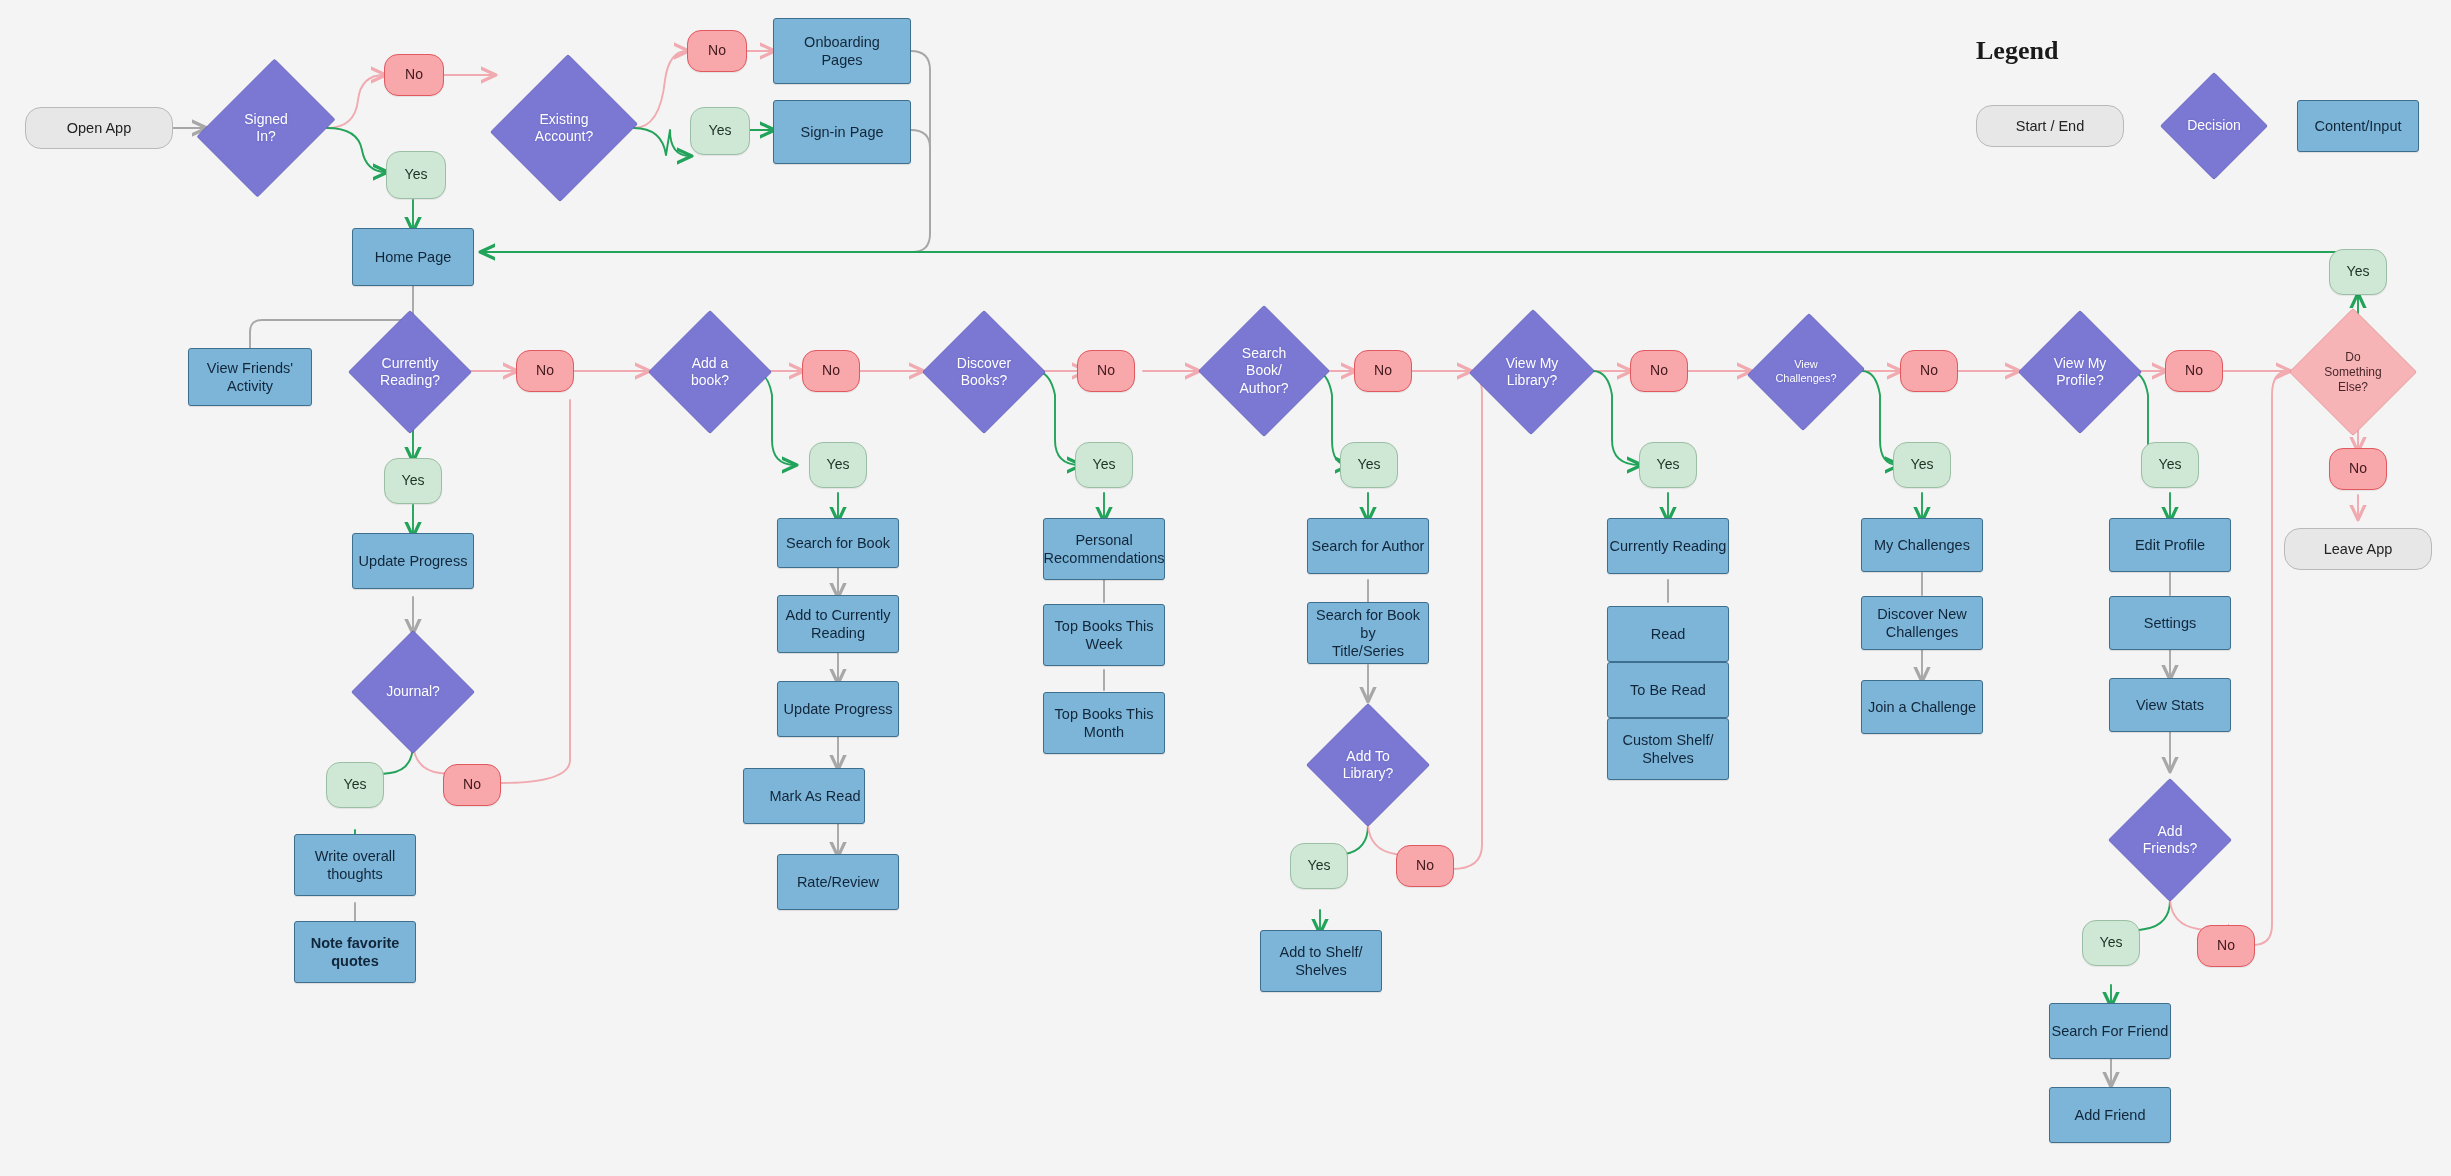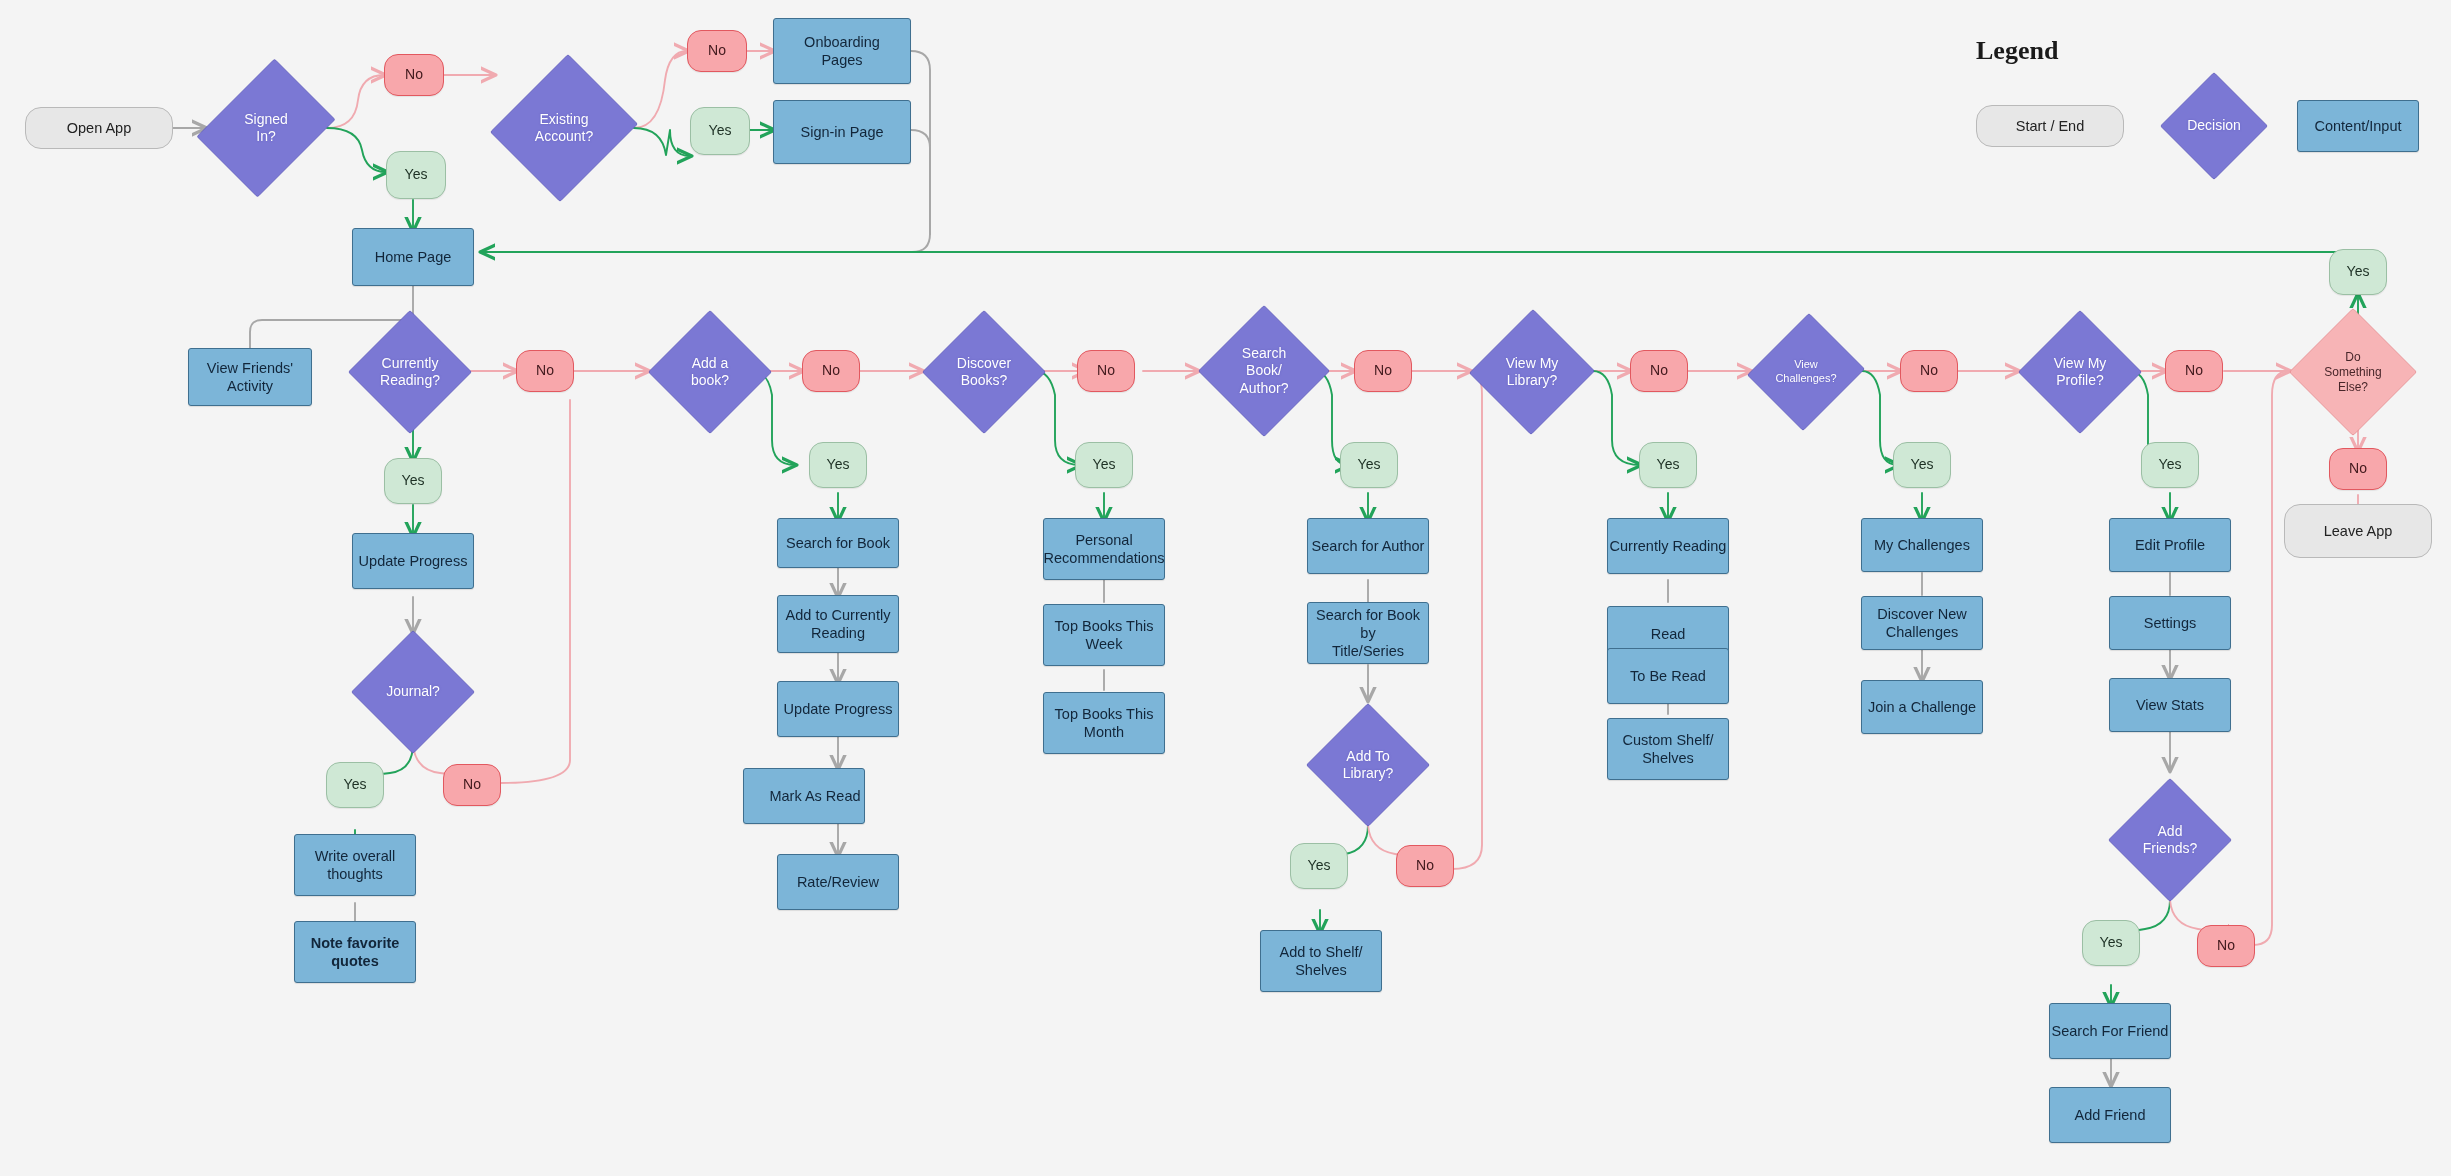--- a/index.html
+++ b/index.html
@@ -350,21 +350,21 @@
 
   <div class="node n-decision" style="left:1470px; top:308px; width:124px; height:128px;">
     <span class="dmd"></span>
     <span class="dtxt">View My
 Library?</span>
   </div>
   <div class="node n-no" style="left:1630px; top:350px; width:58px; height:42px;">No</div>
   <div class="node n-yes" style="left:1639px; top:442px; width:58px; height:46px;">Yes</div>
   <div class="node n-process" style="left:1607px; top:518px; width:122px; height:56px;">Currently Reading</div>
   <div class="node n-process" style="left:1607px; top:606px; width:122px; height:56px;">Read</div>
-  <div class="node n-process" style="left:1607px; top:648px; width:122px; height:56px;">To Be Read</div>
+  <div class="node n-process" style="left:1607px; top:662px; width:122px; height:56px;">To Be Read</div>
   <div class="node n-process" style="left:1607px; top:718px; width:122px; height:62px;">Custom Shelf/
 Shelves</div>
 
   <div class="node n-decision small" style="left:1750px; top:310px; width:112px; height:124px;">
     <span class="dmd"></span>
     <span class="dtxt">View
 Challenges?</span>
   </div>
   <div class="node n-no" style="left:1900px; top:350px; width:58px; height:42px;">No</div>
   <div class="node n-yes" style="left:1893px; top:442px; width:58px; height:46px;">Yes</div>
@@ -394,21 +394,21 @@
   <div class="node n-process" style="left:2049px; top:1087px; width:122px; height:56px;">Add Friend</div>
 
   <div class="node n-decision red" style="left:2289px; top:308px; width:128px; height:128px;">
     <span class="dmd"></span>
     <span class="dtxt">Do
 Something
 Else?</span>
   </div>
   <div class="node n-yes" style="left:2329px; top:249px; width:58px; height:46px;">Yes</div>
   <div class="node n-no" style="left:2329px; top:448px; width:58px; height:42px;">No</div>
-  <div class="node n-term" style="left:2284px; top:504px; width:148px; height:54px;">Leave App</div>
+  <div class="node n-term" style="left:2284px; top:528px; width:148px; height:42px;">Leave App</div>
 
   <div id="legend-title">Legend</div>
 
   <div class="node n-term" style="left:1976px; top:105px; width:148px; height:42px;">Start / End</div>
 
   <div class="node n-decision" style="left:2160px; top:72px; width:108px; height:108px;">
     <span class="dmd"></span>
     <span class="dtxt">Decision</span>
   </div>
 

